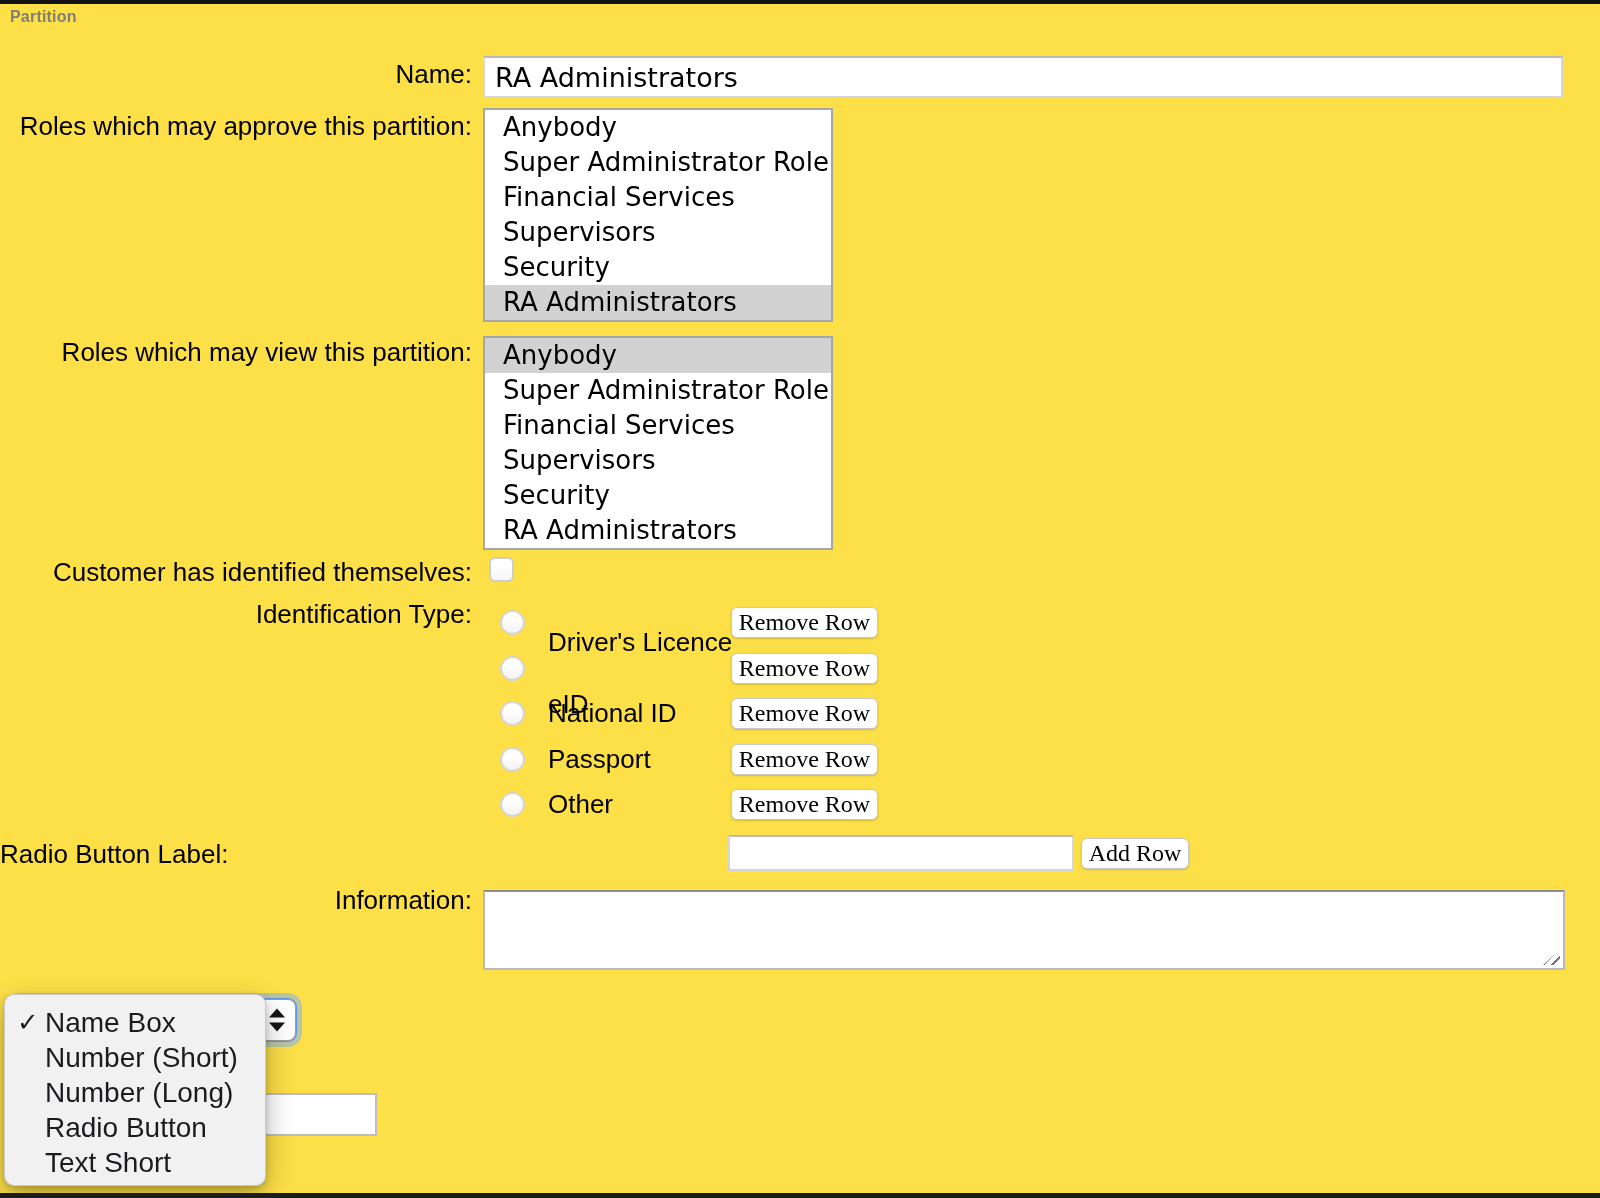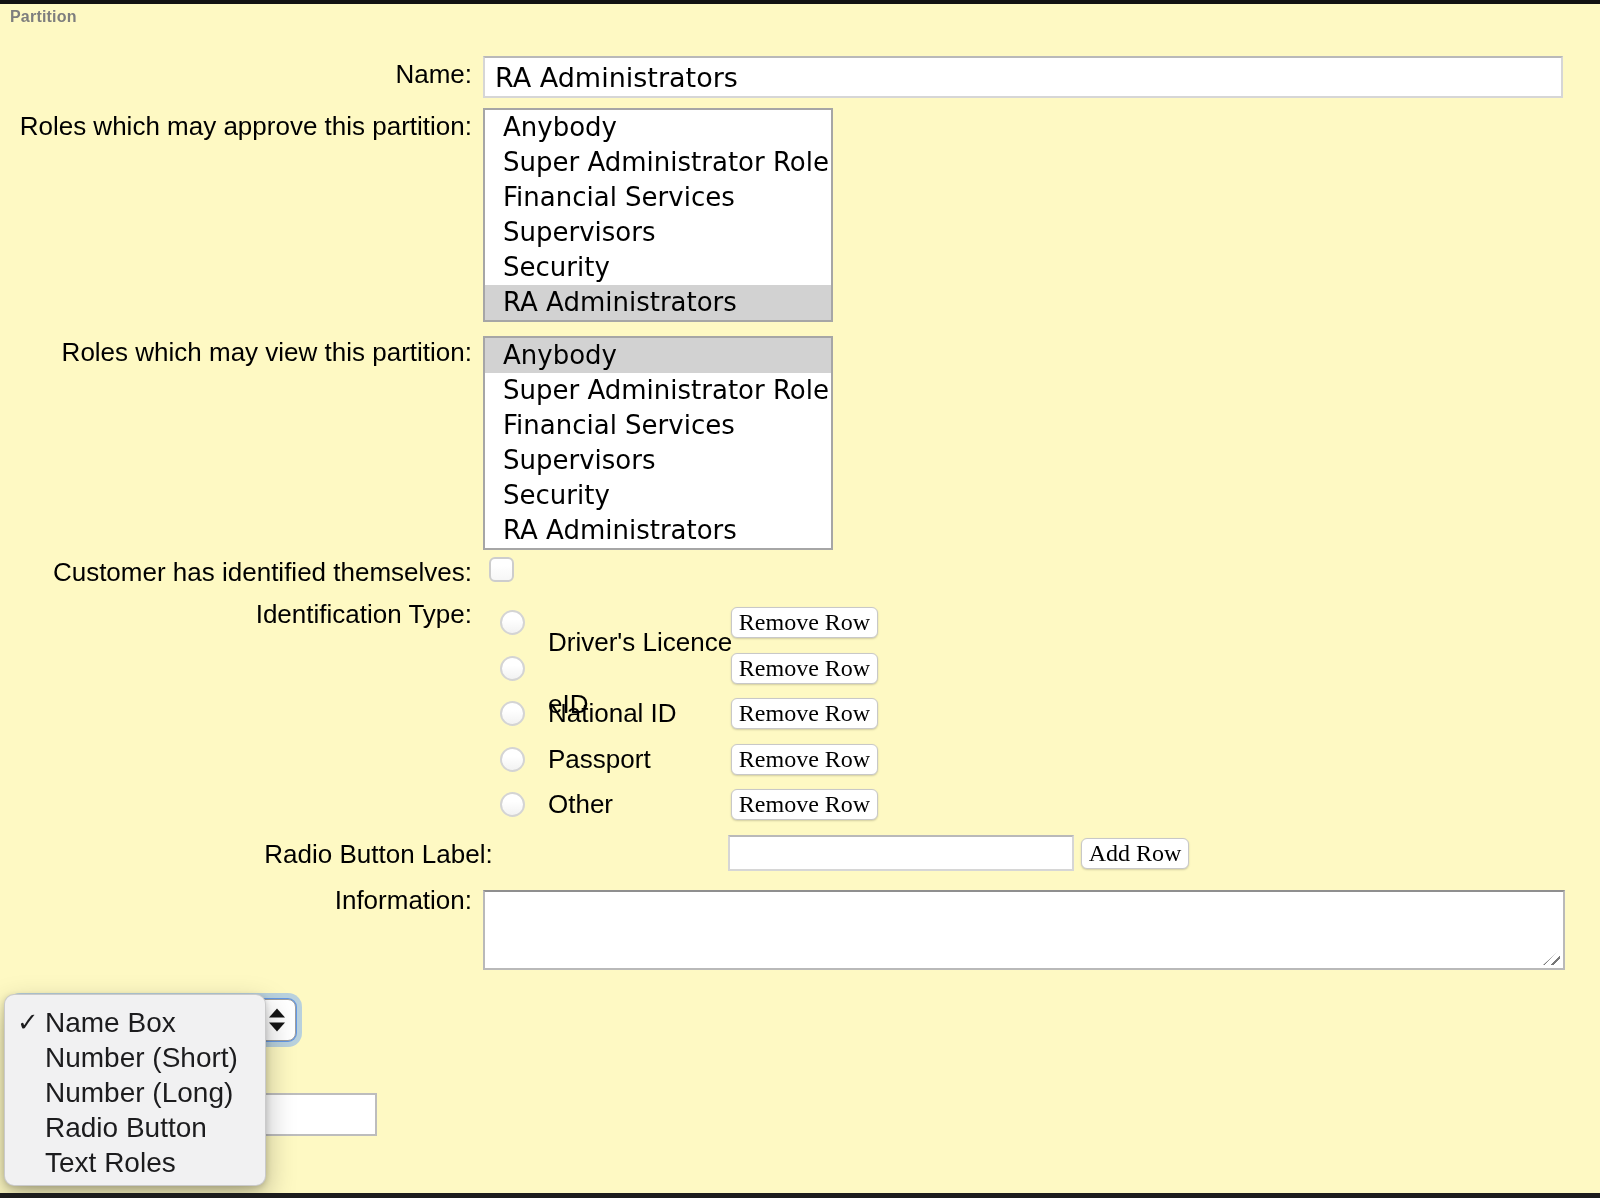--- a/index.html
+++ b/index.html
@@ -1,17 +1,17 @@
 <!DOCTYPE html>
 <html><head>
 <meta charset="utf-8">
 <style>
   html,body{margin:0;padding:0;background:#fff;}
   #screen{
-    position:relative;width:1600px;height:1198px;background:#fef9c3;overflow:hidden;
+    position:relative;width:1600px;height:1198px;background:#fde047;overflow:hidden;
     font-family:"Liberation Sans",sans-serif;color:#000;
   }
   .abs{position:absolute;}
   
   .top-rule{left:0;top:0;width:1600px;height:4px;background:#121212;}
   .bottom-rule{left:0;top:1193px;width:1600px;height:5px;background:#1c1c1c;}
   
   .section-title{left:10px;top:8px;font-size:16px;font-weight:bold;color:#7e7e7e;letter-spacing:.2px;}
   
   .flabel{left:0;width:472px;text-align:right;font-size:26px;line-height:32px;color:#000;}
@@ -126,21 +126,21 @@
   <div class="abs mac-btn" style="left:731px;top:698px;width:147px;height:31px;">Remove Row</div>
 
   <div class="abs mac-radio" style="left:500px;top:747px;"></div>
   <div class="abs id-row-label" style="left:548px;top:743px;">Passport</div>
   <div class="abs mac-btn" style="left:731px;top:744px;width:147px;height:31px;">Remove Row</div>
 
   <div class="abs mac-radio" style="left:500px;top:792px;"></div>
   <div class="abs id-row-label" style="left:548px;top:788px;">Other</div>
   <div class="abs mac-btn" style="left:731px;top:789px;width:147px;height:31px;">Remove Row</div>
 
-  <div class="abs" style="left:0;top:838px;width:717px;text-align:center;font-size:26px;line-height:32px;margin-left:20px;">Radio Button Label:</div>
+  <div class="abs" style="left:0;top:838px;width:717px;text-align:left;font-size:26px;line-height:32px;">Radio Button Label:</div>
   <input class="abs tinput" style="left: 728px; top: 835px; width: 346px; height: 36px;" type="text" value="">
   <div class="abs mac-btn" style="left:1081px;top:838px;width:108px;height:31px;">Add Row</div>
 
   <div class="abs flabel" style="top:884px;">Information:</div>
   <textarea class="abs tarea" style="left: 483px; top: 890px; width: 1082px; height: 80px;"></textarea>
   <div class="abs resize-grip" style="left:1543px;top:950px;"></div>
 
   <div class="abs mac-select" style="left:12px;top:999px;width:284px;height:42px;">
     <div class="stepper">
       <div class="tri-up"></div>
@@ -158,19 +158,19 @@
     <div class="popup-item">
       <span>Number (Short)</span>
     </div>
     <div class="popup-item">
       <span>Number (Long)</span>
     </div>
     <div class="popup-item">
       <span>Radio Button</span>
     </div>
     <div class="popup-item">
-      <span>Text Roles</span>
+      <span>Text Short</span>
     </div>
   </div>
 
   <div class="abs bottom-rule"></div>
 
 </div>
 
 </body></html>

